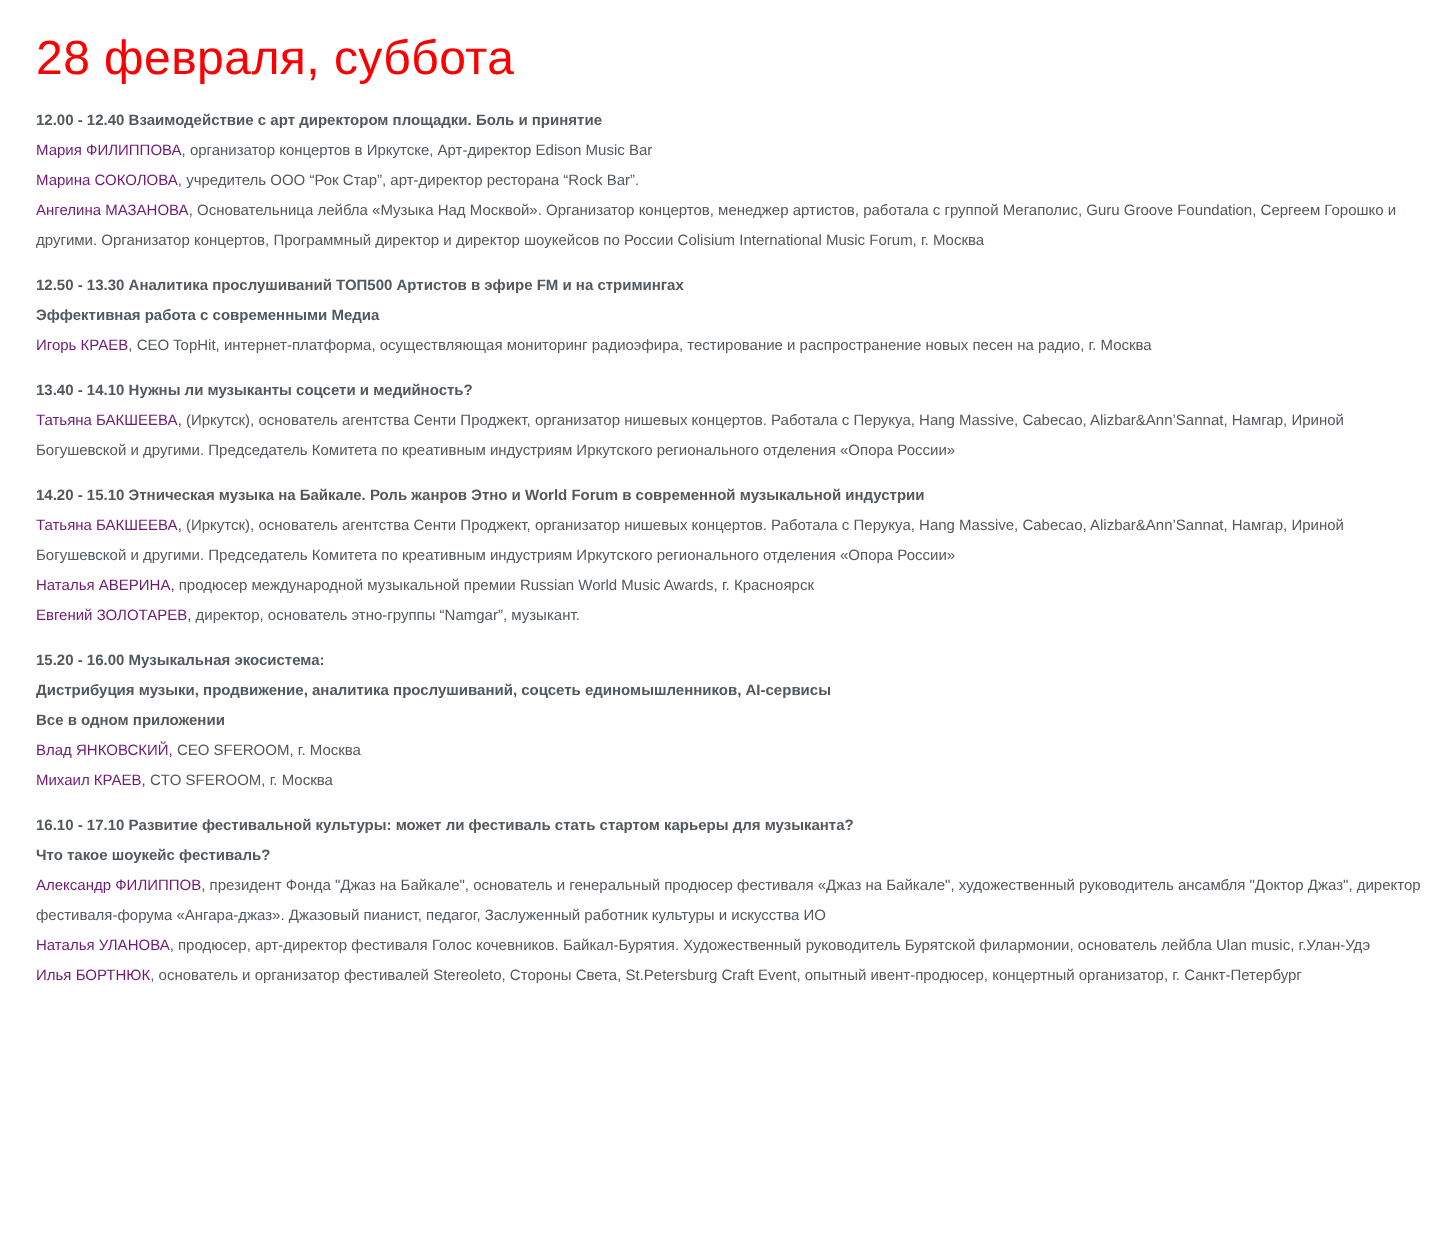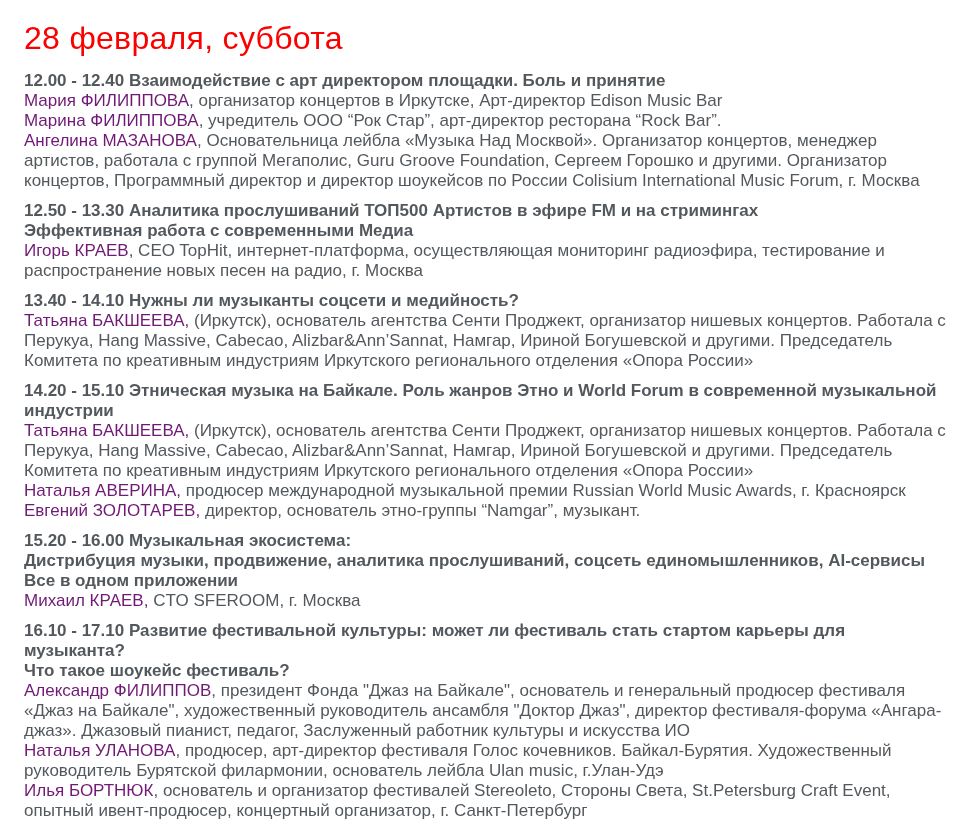--- a/index.html
+++ b/index.html
@@ -25,21 +25,21 @@
     color: #fb0000;
   }
   .schedule {
     width: 924px;
   }
   .session {
     margin: 0 0 10px 0;
   }
   .session p {
     margin: 0;
-    font-size: 17px;
+    font-size: 10px;
     line-height: 20px;
     color: #53585d;
   }
   .hline {
     font-weight: 700;
     color: #3a4045;
   }
   .speaker-name {
     font-weight: 400;
     color: #701a75;
@@ -51,21 +51,21 @@
 </style>
 </head>
 <body>
 
 <h1 class="page-title">28 февраля, суббота</h1>
 
 <main class="schedule">
     <section class="session">
       <p class="hline"><span class="session-time">12.00 - 12.40</span> <span class="session-title">Взаимодействие с арт директором площадки. Боль и принятие</span></p>
       <p class="speaker"><span class="speaker-name">Мария ФИЛИППОВА</span><span class="speaker-desc">, организатор концертов в Иркутске, Арт-директор Edison Music Bar</span></p>
-      <p class="speaker"><span class="speaker-name">Марина ФИЛИППОВА</span><span class="speaker-desc">, учредитель ООО “Рок Стар”, арт-директор ресторана “Rock Bar”.</span></p>
+      <p class="speaker"><span class="speaker-name">Марина СОКОЛОВА</span><span class="speaker-desc">, учредитель ООО “Рок Стар”, арт-директор ресторана “Rock Bar”.</span></p>
       <p class="speaker"><span class="speaker-name">Ангелина МАЗАНОВА</span><span class="speaker-desc">, Основательница лейбла «Музыка Над Москвой». Организатор концертов, менеджер артистов, работала с группой Мегаполис, Guru Groove Foundation, Сергеем Горошко и другими. Организатор концертов, Программный директор и директор шоукейсов по России Colisium International Music Forum, г. Москва</span></p>
     </section>
     <section class="session">
       <p class="hline"><span class="session-time">12.50 - 13.30</span> <span class="session-title">Аналитика прослушиваний ТОП500 Артистов в эфире FM и на стримингах</span></p>
       <p class="hline">Эффективная работа с современными Медиа</p>
       <p class="speaker"><span class="speaker-name">Игорь КРАЕВ</span><span class="speaker-desc">, CEO TopHit, интернет-платформа, осуществляющая мониторинг радиоэфира, тестирование и распространение новых песен на радио, г. Москва</span></p>
     </section>
     <section class="session">
       <p class="hline"><span class="session-time">13.40 - 14.10</span> <span class="session-title">Нужны ли музыканты соцсети и медийность?</span></p>
       <p class="speaker"><span class="speaker-name">Татьяна БАКШЕЕВА,</span><span class="speaker-desc"> (Иркутск), основатель агентства Сенти Проджект, организатор нишевых концертов. Работала с Перукуа, Hang Massive, Cabecao, Alizbar&amp;Ann’Sannat, Намгар, Ириной Богушевской и другими. Председатель Комитета по креативным индустриям Иркутского регионального отделения «Опора России»</span></p>
@@ -73,20 +73,21 @@
     <section class="session">
       <p class="hline"><span class="session-time">14.20 - 15.10</span> <span class="session-title">Этническая музыка на Байкале. Роль жанров Этно и World Forum в современной музыкальной индустрии</span></p>
       <p class="speaker"><span class="speaker-name">Татьяна БАКШЕЕВА,</span><span class="speaker-desc"> (Иркутск), основатель агентства Сенти Проджект, организатор нишевых концертов. Работала с Перукуа, Hang Massive, Cabecao, Alizbar&amp;Ann’Sannat, Намгар, Ириной Богушевской и другими. Председатель Комитета по креативным индустриям Иркутского регионального отделения «Опора России»</span></p>
       <p class="speaker"><span class="speaker-name">Наталья АВЕРИНА,</span><span class="speaker-desc"> продюсер международной музыкальной премии Russian World Music Awards, г. Красноярск</span></p>
       <p class="speaker"><span class="speaker-name">Евгений ЗОЛОТАРЕВ,</span><span class="speaker-desc"> директор, основатель этно-группы “Namgar”, музыкант.</span></p>
     </section>
     <section class="session">
       <p class="hline"><span class="session-time">15.20 - 16.00</span> <span class="session-title">Музыкальная экосистема:</span></p>
       <p class="hline">Дистрибуция музыки, продвижение, аналитика прослушиваний, соцсеть единомышленников, AI-сервисы</p>
       <p class="hline">Все в одном приложении</p>
+      <p class="speaker"><span class="speaker-name">Влад ЯНКОВСКИЙ,</span><span class="speaker-desc"> CEO SFEROOM, г. Москва</span></p>
       <p class="speaker"><span class="speaker-name">Михаил КРАЕВ,</span><span class="speaker-desc"> CTO SFEROOM, г. Москва</span></p>
     </section>
     <section class="session">
       <p class="hline"><span class="session-time">16.10 - 17.10</span> <span class="session-title">Развитие фестивальной культуры: может ли фестиваль стать стартом карьеры для музыканта?</span></p>
       <p class="hline">Что такое шоукейс фестиваль?</p>
       <p class="speaker"><span class="speaker-name">Александр ФИЛИППОВ</span><span class="speaker-desc">, президент Фонда "Джаз на Байкале", основатель и генеральный продюсер фестиваля «Джаз на Байкале", художественный руководитель ансамбля "Доктор Джаз", директор фестиваля-форума «Ангара-джаз». Джазовый пианист, педагог, Заслуженный работник культуры и искусства ИО</span></p>
       <p class="speaker"><span class="speaker-name">Наталья УЛАНОВА</span><span class="speaker-desc">, продюсер, арт-директор фестиваля Голос кочевников. Байкал-Бурятия. Художественный руководитель Бурятской филармонии, основатель лейбла Ulan music, г.Улан-Удэ</span></p>
       <p class="speaker"><span class="speaker-name">Илья БОРТНЮК</span><span class="speaker-desc">, основатель и организатор фестивалей Stereoleto, Стороны Света, St.Petersburg Craft Event, опытный ивент-продюсер, концертный организатор, г. Санкт-Петербург</span></p>
     </section>
   </main>

